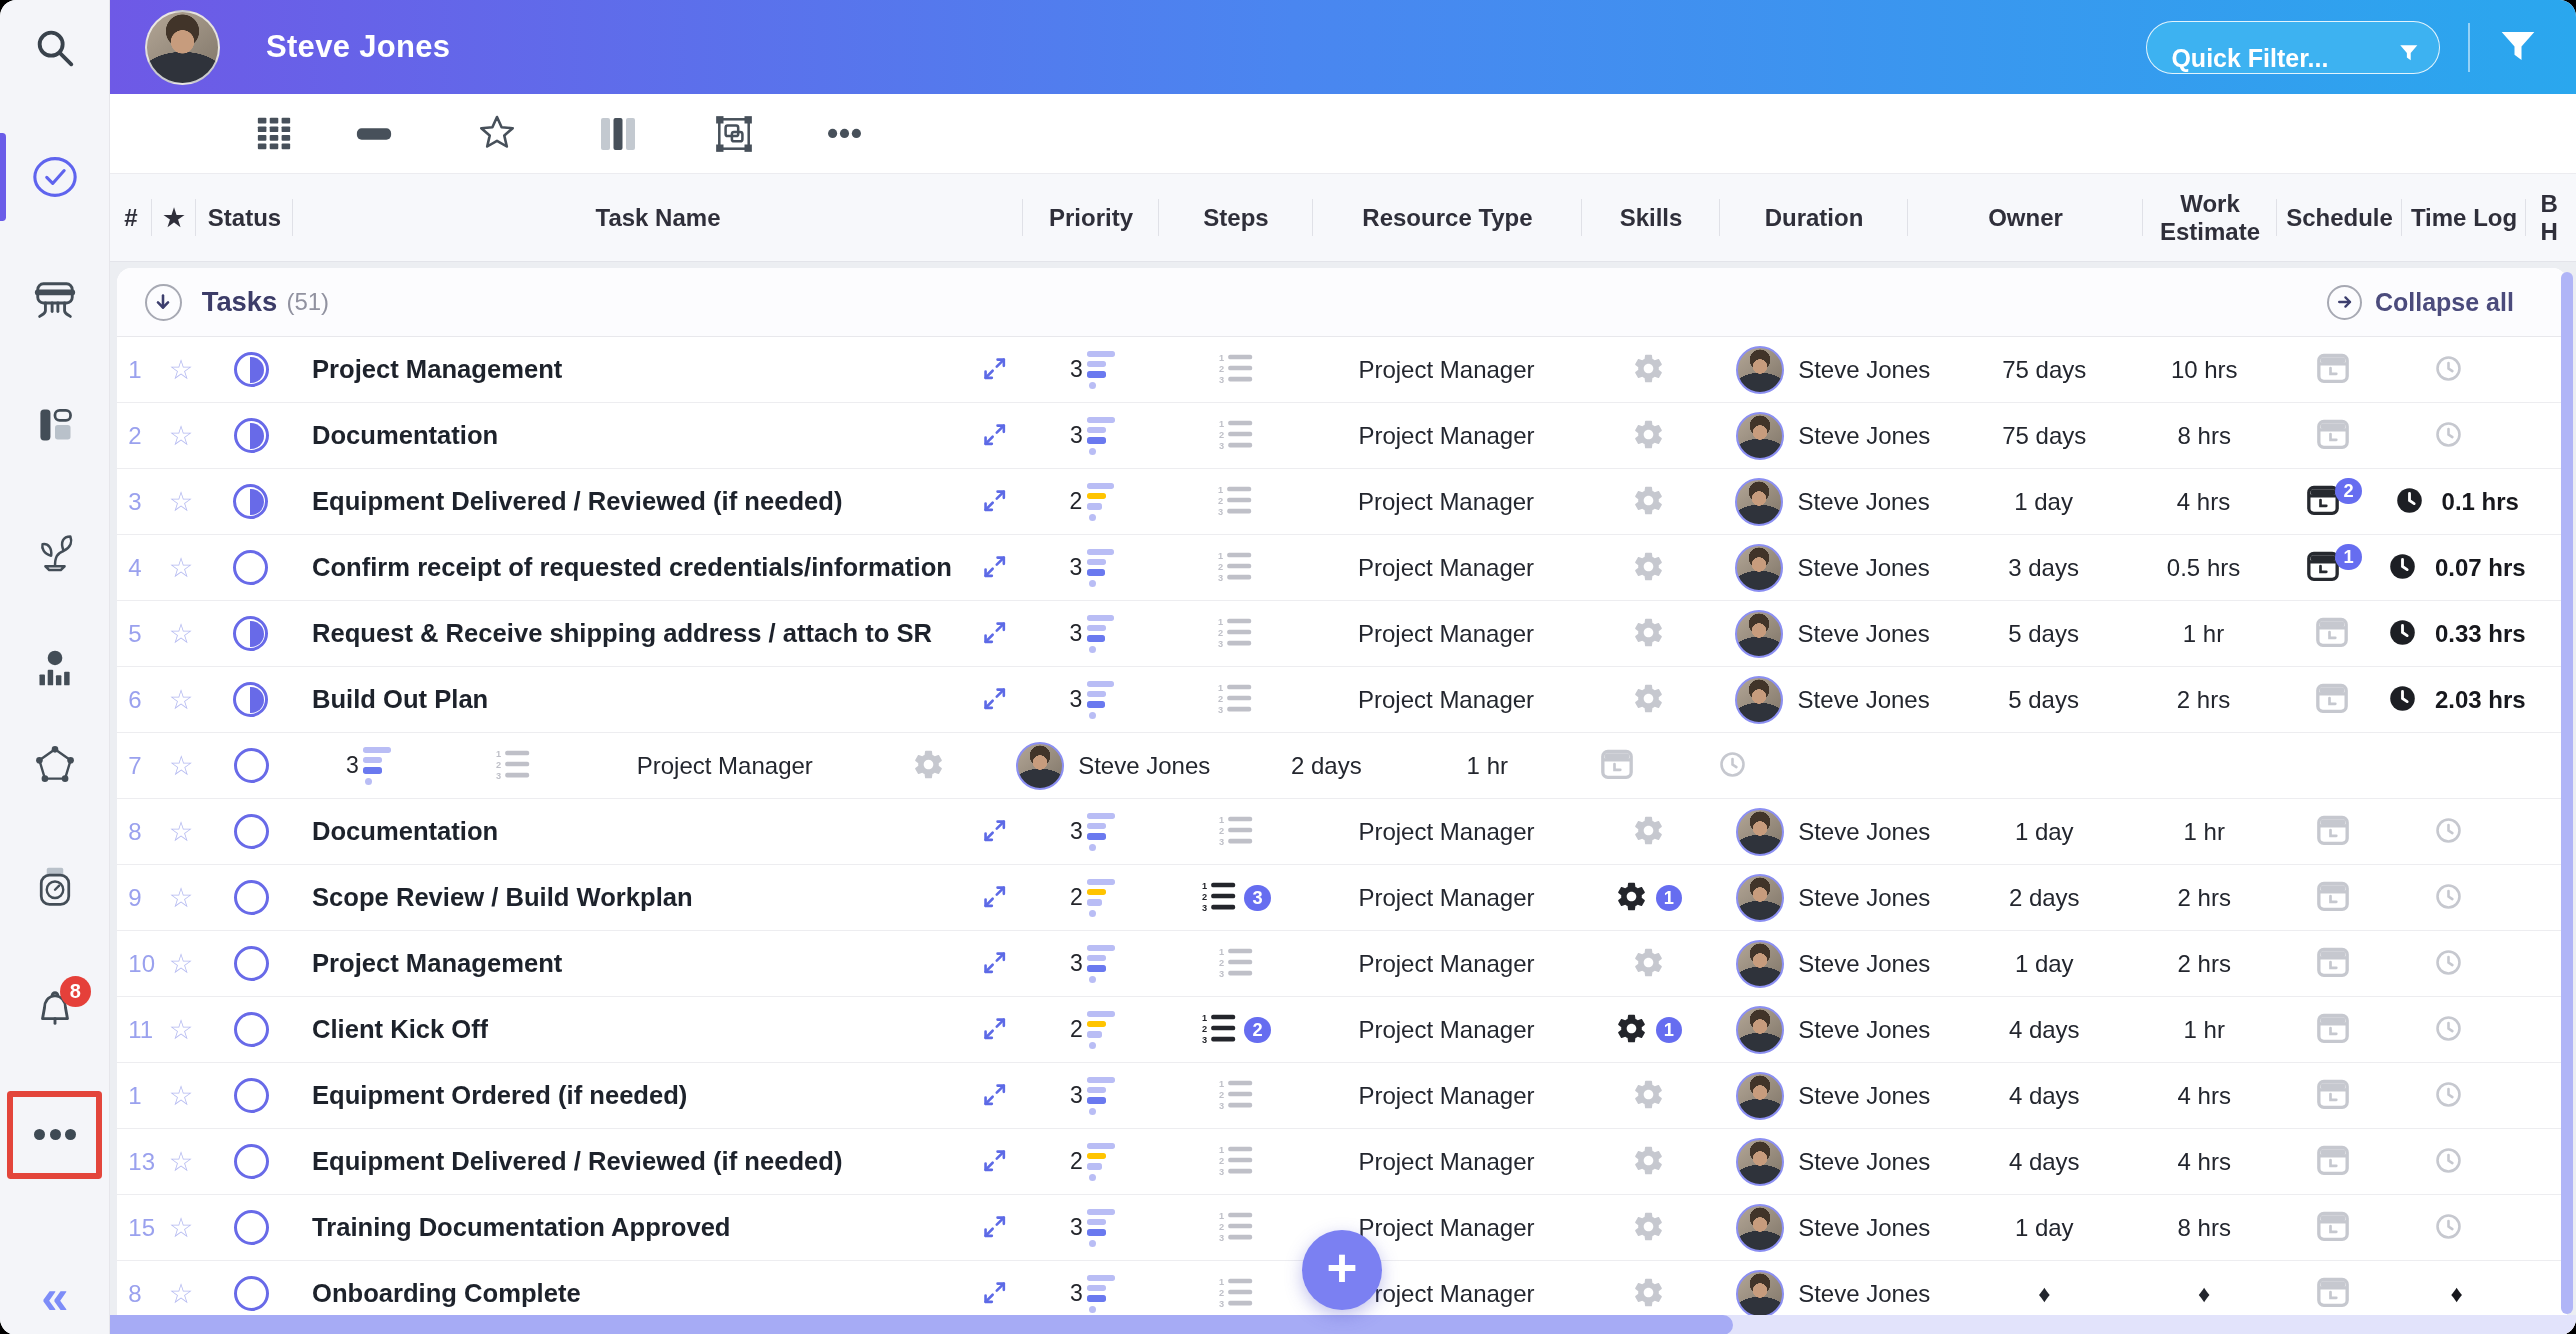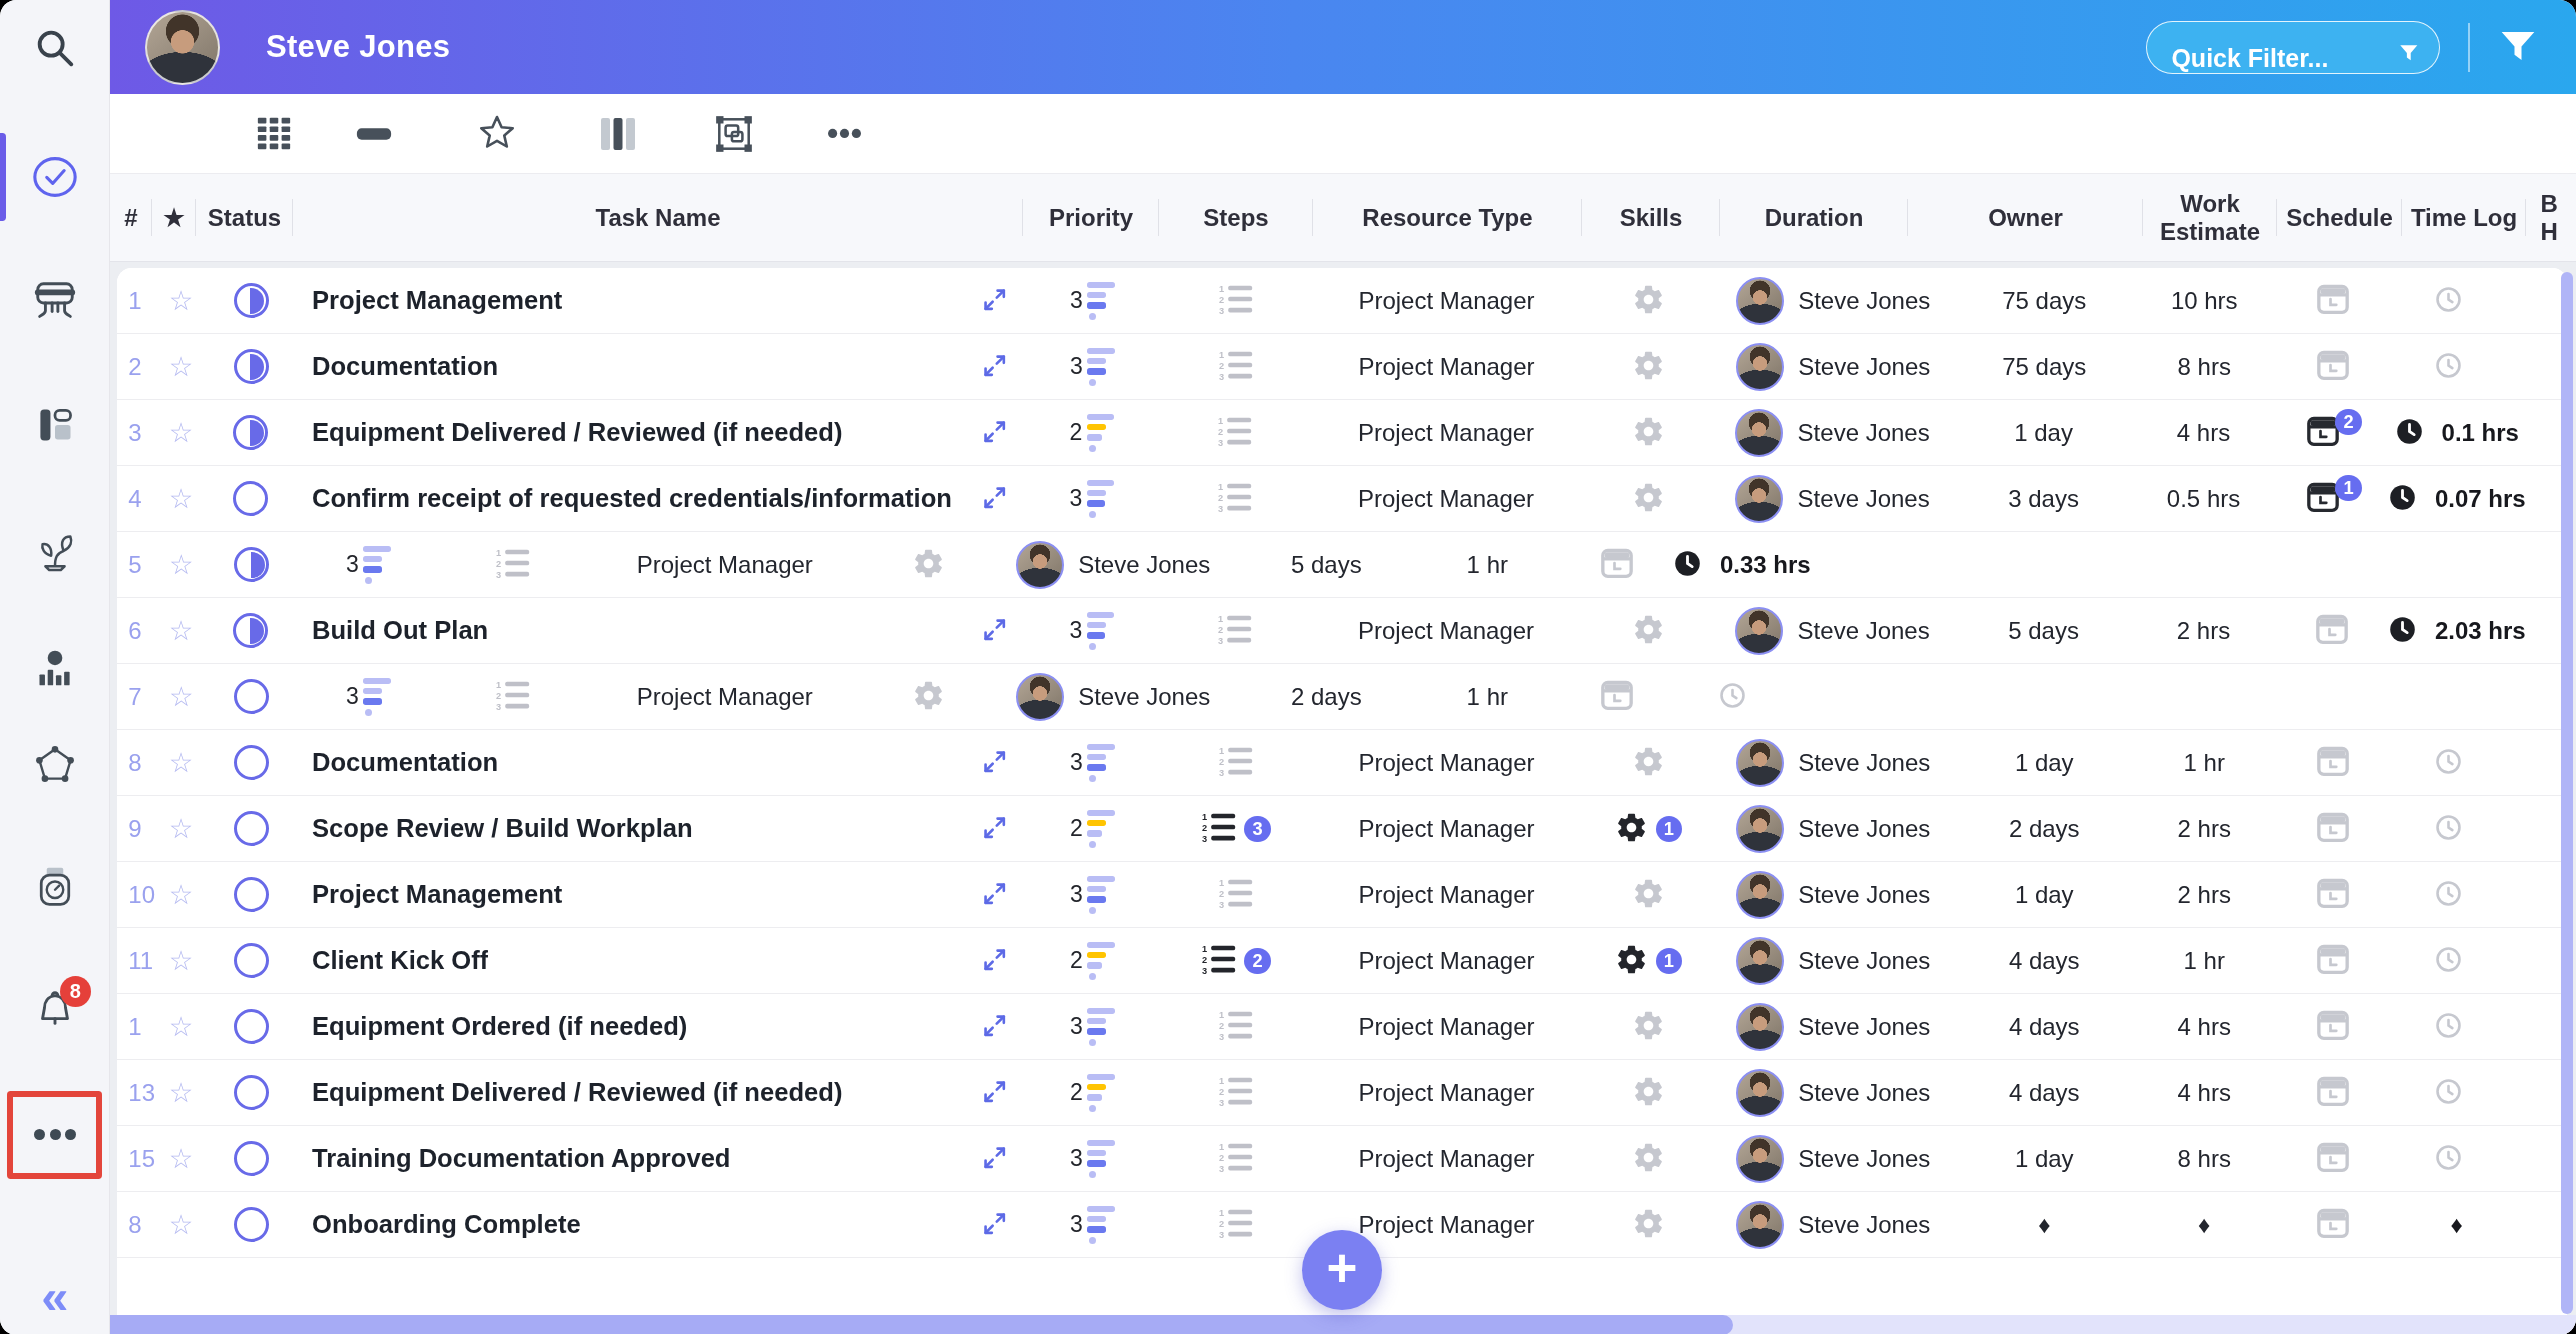--- a/index.html
+++ b/index.html
@@ -341,20 +341,40 @@
     <div class="th w-dur">Duration</div>
     <div class="th w-owner">Owner</div>
     <div class="th w-work" style="padding:0 18.3px;">Work Estimate</div>
     <div class="th w-sched">Schedule</div>
     <div class="th w-time">Time Log</div>
     <div class="th w-last no-sep clip" style="width:49px;white-space:normal;word-break:break-all;">B H</div>
   </div>
 
   <div class="tbody-bg">
     <div class="sheet">
+      <div class="group-row">
+        <span class="circ-btn">
+          <svg width="22" height="22" viewBox="0 0 24 24" fill="none" stroke="#3d3f6e" stroke-width="2.8" stroke-linecap="round" stroke-linejoin="round">
+            <path d="M12 5v13"></path>
+              <path d="M6.5 12.5L12 18l5.5-5.5"></path>
+            </svg>
+        </span>
+        <span class="group-label">Tasks</span>
+        <span class="group-count">(51)</span>
+        <span class="gspacer"></span>
+        <span class="collapse-all">
+          <span class="circ-btn" style="width:35px;height:35px;">
+            <svg width="20" height="20" viewBox="0 0 24 24" fill="none" stroke="#3d3f6e" stroke-width="2.8" stroke-linecap="round" stroke-linejoin="round">
+              <path d="M5 12h13"></path>
+                <path d="M12.5 6.5L18 12l-5.5 5.5"></path>
+              </svg>
+          </span>
+          <span>Collapse all</span>
+        </span>
+      </div>
       <div>
           <div class="row">
       <div class="c num w-num">1</div>
       <div class="c starc w-star">☆</div>
       <div class="c w-status">
         <div class="status half">
                 <div class="half-fill"></div>
               </div>
       </div>
       <div class="c task w-task">
@@ -692,20 +712,31 @@
       <div class="c w-last"></div>
     </div>
           <div class="row">
       <div class="c num w-num">5</div>
       <div class="c starc w-star">☆</div>
       <div class="c w-status">
         <div class="status half">
                 <div class="half-fill"></div>
               </div>
       </div>
+      <div class="c task w-task">
+        <span class="tname">Request &amp; Receive shipping address / attach to SR</span>
+        <span class="expand">
+          <svg width="27.4" height="27.4" viewBox="0 0 24 24" fill="none" stroke="currentColor" stroke-width="2.3" stroke-linecap="round" stroke-linejoin="round">
+            <path d="M14.5 4H20v5.5"></path>
+                  <path d="M20 4l-6.2 6.2"></path>
+                  <path d="M9.5 20H4v-5.5"></path>
+                  <path d="M4 20l6.2-6.2"></path>
+                </svg>
+        </span>
+      </div>
       <div class="c w-prio">
         <div class="prio p3">
           <span class="pnum">3</span>
           <span class="bars">
                   <i class="b1"></i>
                   <i class="b2"></i>
                   <i class="b3"></i>
                   <i class="bdot"></i>
                 </span>
         </div>

